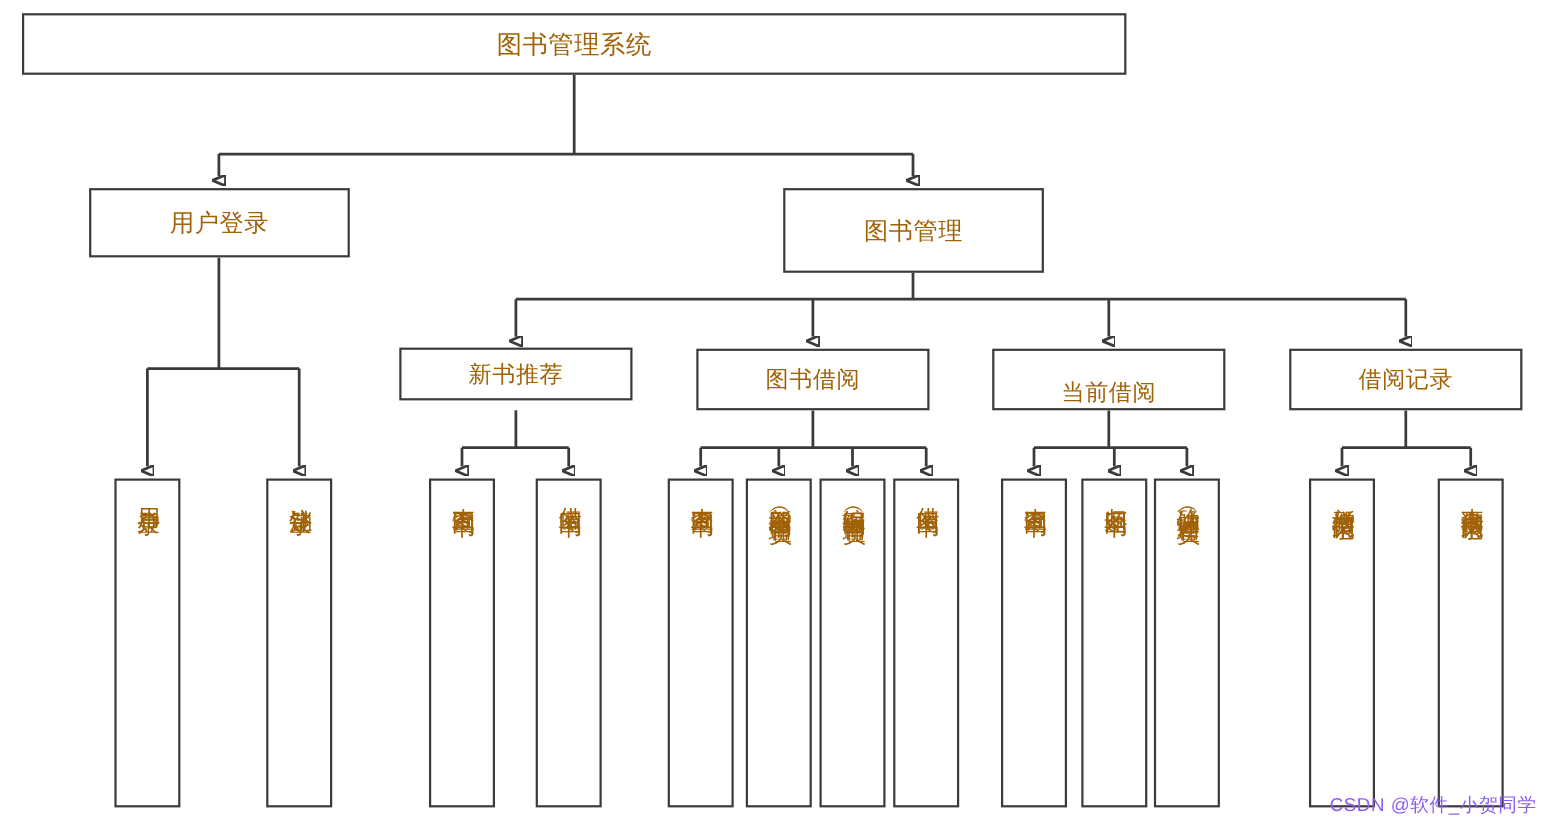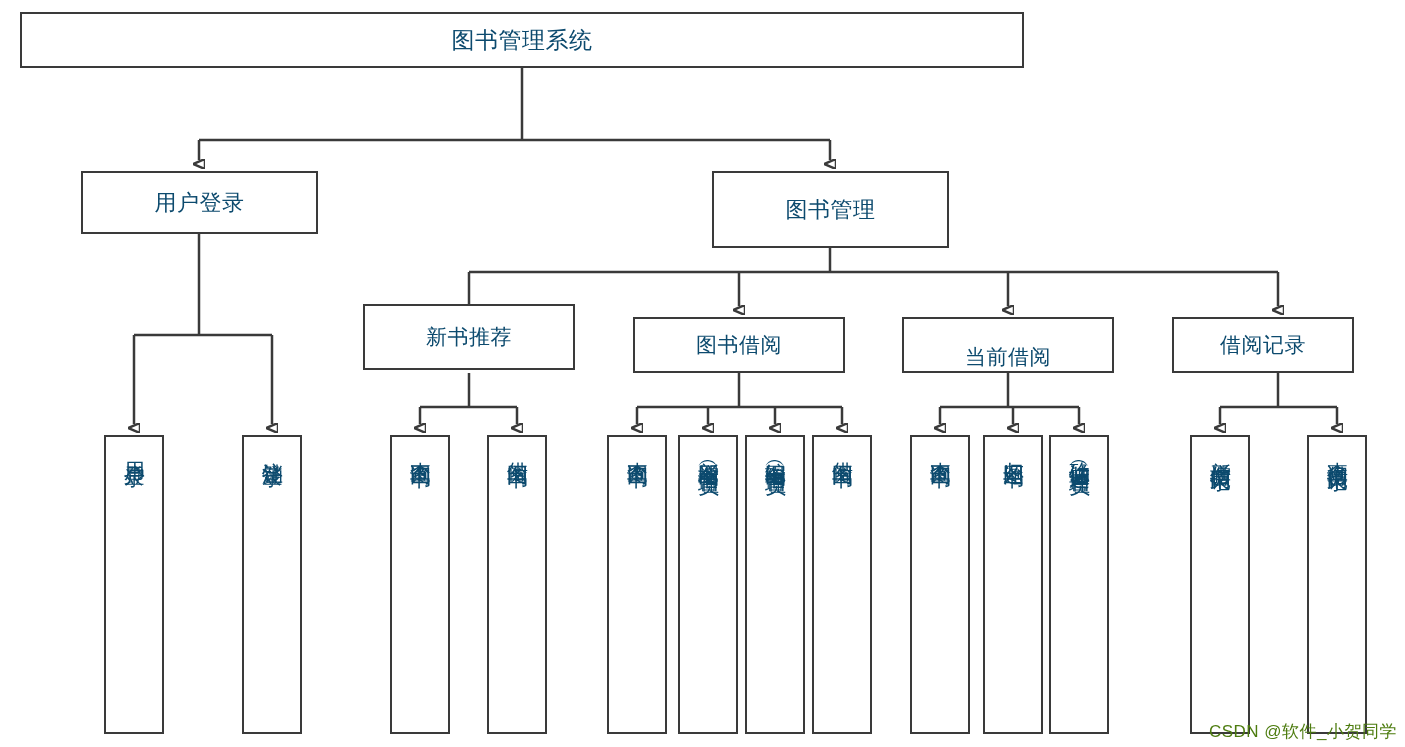--- a/index.html
+++ b/index.html
@@ -18,21 +18,21 @@
     overflow: hidden;
   }
   .node {
     position: absolute;
     box-sizing: border-box;
     border: 2.5px solid #3a3a3a;
     background: #ffffff;
     display: flex;
     align-items: center;
     justify-content: center;
-    color: #0c4a6e;
+    color: #a16207;
   }
   .node-label {
     white-space: nowrap;
     letter-spacing: 0.5px;
   }
   .node.root .node-label { font-size: 23px; }
   .node.tier1 .node-label { font-size: 22px; }
   .node.tier2 .node-label { font-size: 21px; }
 
   .node.leaf {
@@ -61,21 +61,21 @@
   svg.connectors path {
     stroke: #3a3a3a;
     stroke-width: 2.5;
     fill: none;
   }
   .watermark {
     position: absolute;
     right: 8px;
     bottom: 4px;
     font-size: 17px;
-    color: #4d7c0f;
+    color: #8b5cf6;
     white-space: nowrap;
     letter-spacing: 0.5px;
   }
 </style>
 </head>
 <body>
 
 <div id="canvas">
 
   <svg class="connectors" viewBox="0 0 1405 747" xmlns="http://www.w3.org/2000/svg">
@@ -130,30 +130,30 @@
     <span class="node-label">图书管理系统</span>
   </div>
 
   <div class="node tier1" style="left:81px; top:171px; width:237px; height:63px;">
     <span class="node-label">用户登录</span>
   </div>
   <div class="node tier1" style="left:712px; top:171px; width:237px; height:77px;">
     <span class="node-label">图书管理</span>
   </div>
 
-  <div class="node tier2" style="left:363px; top:304px; width:212px; height:66px;">
+  <div class="node tier2" style="left:363px; top:316px; width:212px; height:48px;">
     <span class="node-label">新书推荐</span>
   </div>
   <div class="node tier2" style="left:633px; top:317px; width:212px; height:56px;">
     <span class="node-label">图书借阅</span>
   </div>
   <div class="node tier2" style="left:902px; top:317px; width:212px; height:56px;align-items:flex-end;">
     <span class="node-label">当前借阅</span>
   </div>
-  <div class="node tier2" style="left:1172px; top:317px; width:182px; height:56px;">
+  <div class="node tier2" style="left:1172px; top:317px; width:212px; height:56px;">
     <span class="node-label">借阅记录</span>
   </div>
 
   <div class="node leaf" style="left:104px; top:435px; width:60px; height:299px;">
     <span class="node-label">用户登录</span>
   </div>
   <div class="node leaf" style="left:242px; top:435px; width:60px; height:299px;">
     <span class="node-label">注销登录</span>
   </div>
   <div class="node leaf" style="left:390px; top:435px; width:60px; height:299px;">

